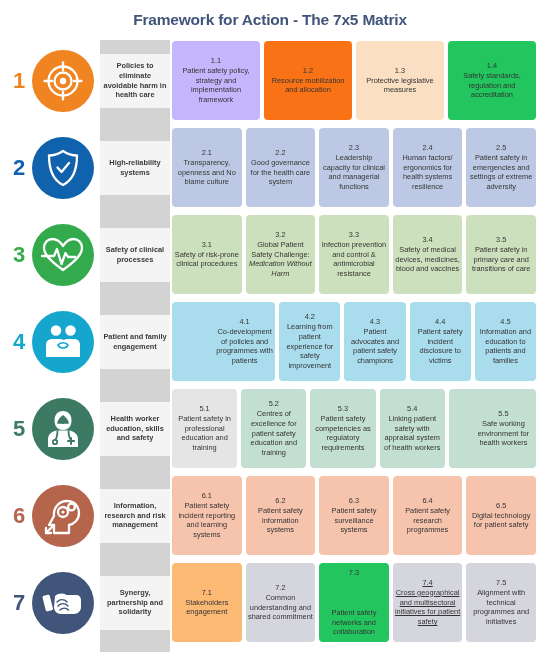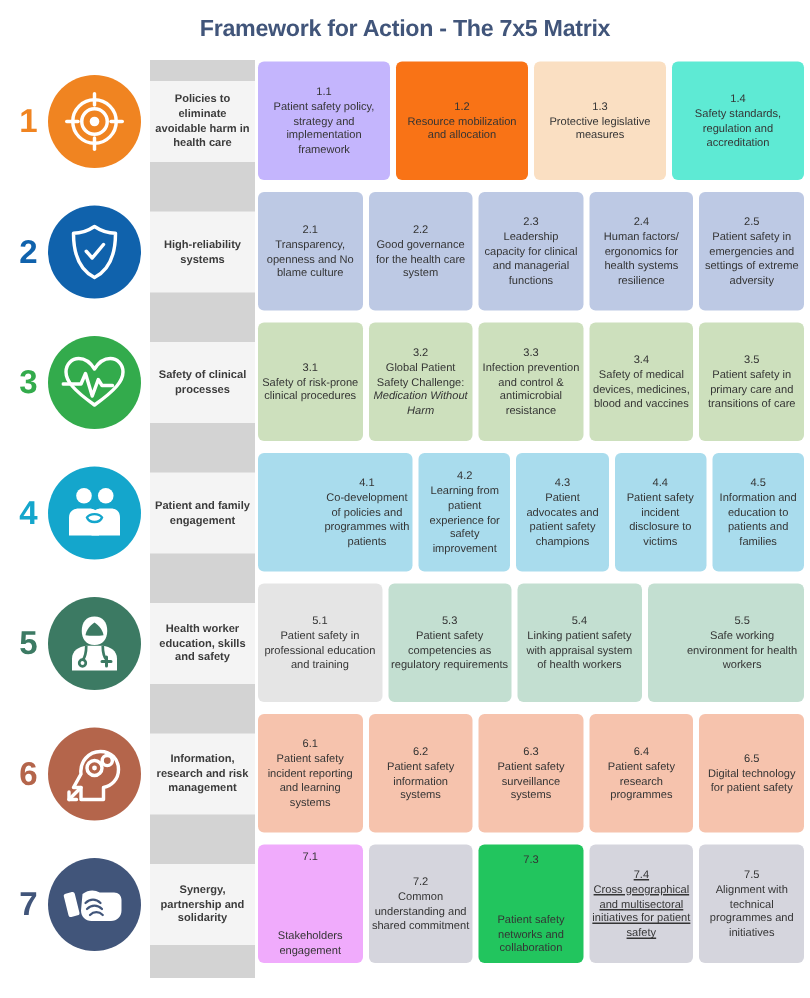--- a/index.html
+++ b/index.html
@@ -121,21 +121,21 @@
           <span class="cell-text">Patient safety policy, strategy and implementation framework</span>
         </div>
         <div class="cell" style="background: #f97316;">
           <span class="cell-code">1.2</span>
           <span class="cell-text">Resource mobilization and allocation</span>
         </div>
         <div class="cell" style="background: rgb(250, 223, 194);">
           <span class="cell-code">1.3</span>
           <span class="cell-text">Protective legislative measures</span>
         </div>
-        <div class="cell" style="background: #5eead4;">
+        <div class="cell" style="background: #22c55e;">
           <span class="cell-code">1.4</span>
           <span class="cell-text">Safety standards, regulation and accreditation</span>
         </div>
       </div>
     </div>
     <div class="row" style="top: 87px;">
       <div class="row-number" style="color: rgb(16, 98, 172);">2</div>
       <div class="row-icon" style="background: rgb(16, 98, 172);">
         <svg width="38" height="40" viewBox="0 0 38 40">
         <path d="M19 3 C13 7 8 7.5 5 7.5 C5 22 9 32 19 37 C29 32 33 22 33 7.5 C30 7.5 25 7 19 3 Z" fill="none" stroke="#ffffff" stroke-width="2.3" stroke-linecap="round" stroke-linejoin="round"></path>
@@ -248,20 +248,24 @@
         <path d="M27 29 L27 35 M24 32 L30 32" stroke="#3c7a63" stroke-width="2" stroke-linecap="round"></path>
       </svg>
       </div>
       <div class="row-label">Health worker education, skills and safety</div>
       <div class="cells">
         <div class="cell" style="background: #e5e5e5;">
           <span class="cell-code">5.1</span>
           <span class="cell-text">Patient safety in professional education and training</span>
         </div>
         <div class="cell" style="background: rgb(195, 223, 209);">
+          <span class="cell-code">5.2</span>
+          <span class="cell-text">Centres of excellence for patient safety education and training</span>
+        </div>
+        <div class="cell" style="background: rgb(195, 223, 209);">
           <span class="cell-code">5.3</span>
           <span class="cell-text">Patient safety competencies as regulatory requirements</span>
         </div>
         <div class="cell" style="background: rgb(195, 223, 209);">
           <span class="cell-code">5.4</span>
           <span class="cell-text">Linking patient safety with appraisal system of health workers</span>
         </div>
         <div class="cell" style="background: rgb(195, 223, 209); padding-left: 24px;">
           <span class="cell-code">5.5</span>
           <span class="cell-text">Safe working environment for health workers</span>
@@ -310,21 +314,21 @@
         <svg width="42" height="36" viewBox="0 0 42 36">
         <rect x="2" y="10" width="7.5" height="16" rx="1.6" transform="rotate(-14 5.75 18)" fill="#ffffff"></rect>
         <path d="M13 11 C17 8 21 8 24.5 10 L34 10 C37 10 39 12 39 15 L39 22 C39 26 36 29 32 29 L19 29 C15 29 12 26 12 22 Z" fill="#ffffff"></path>
         <path d="M15 17 C18 14 22 14 25 17" fill="none" stroke="#41557a" stroke-width="1.5" stroke-linecap="round"></path>
         <path d="M16 21 C19 18 23 18 26 21" fill="none" stroke="#41557a" stroke-width="1.5" stroke-linecap="round"></path>
         <path d="M18 25 C20.5 22.5 24 22.5 26.5 25" fill="none" stroke="#41557a" stroke-width="1.5" stroke-linecap="round"></path>
       </svg>
       </div>
       <div class="row-label">Synergy, partnership and solidarity</div>
       <div class="cells">
-        <div class="cell" style="background: #f0abfc; justify-content: space-between;">
+        <div class="cell" style="background: #fdba74;">
           <span class="cell-code">7.1</span>
           <span class="cell-text">Stakeholders engagement</span>
         </div>
         <div class="cell" style="background: rgb(213, 213, 221);">
           <span class="cell-code">7.2</span>
           <span class="cell-text">Common understanding and shared commitment</span>
         </div>
         <div class="cell" style="background: #22c55e; gap: 30px;">
           <span class="cell-code">7.3</span>
           <span class="cell-text">Patient safety networks and collaboration</span>

